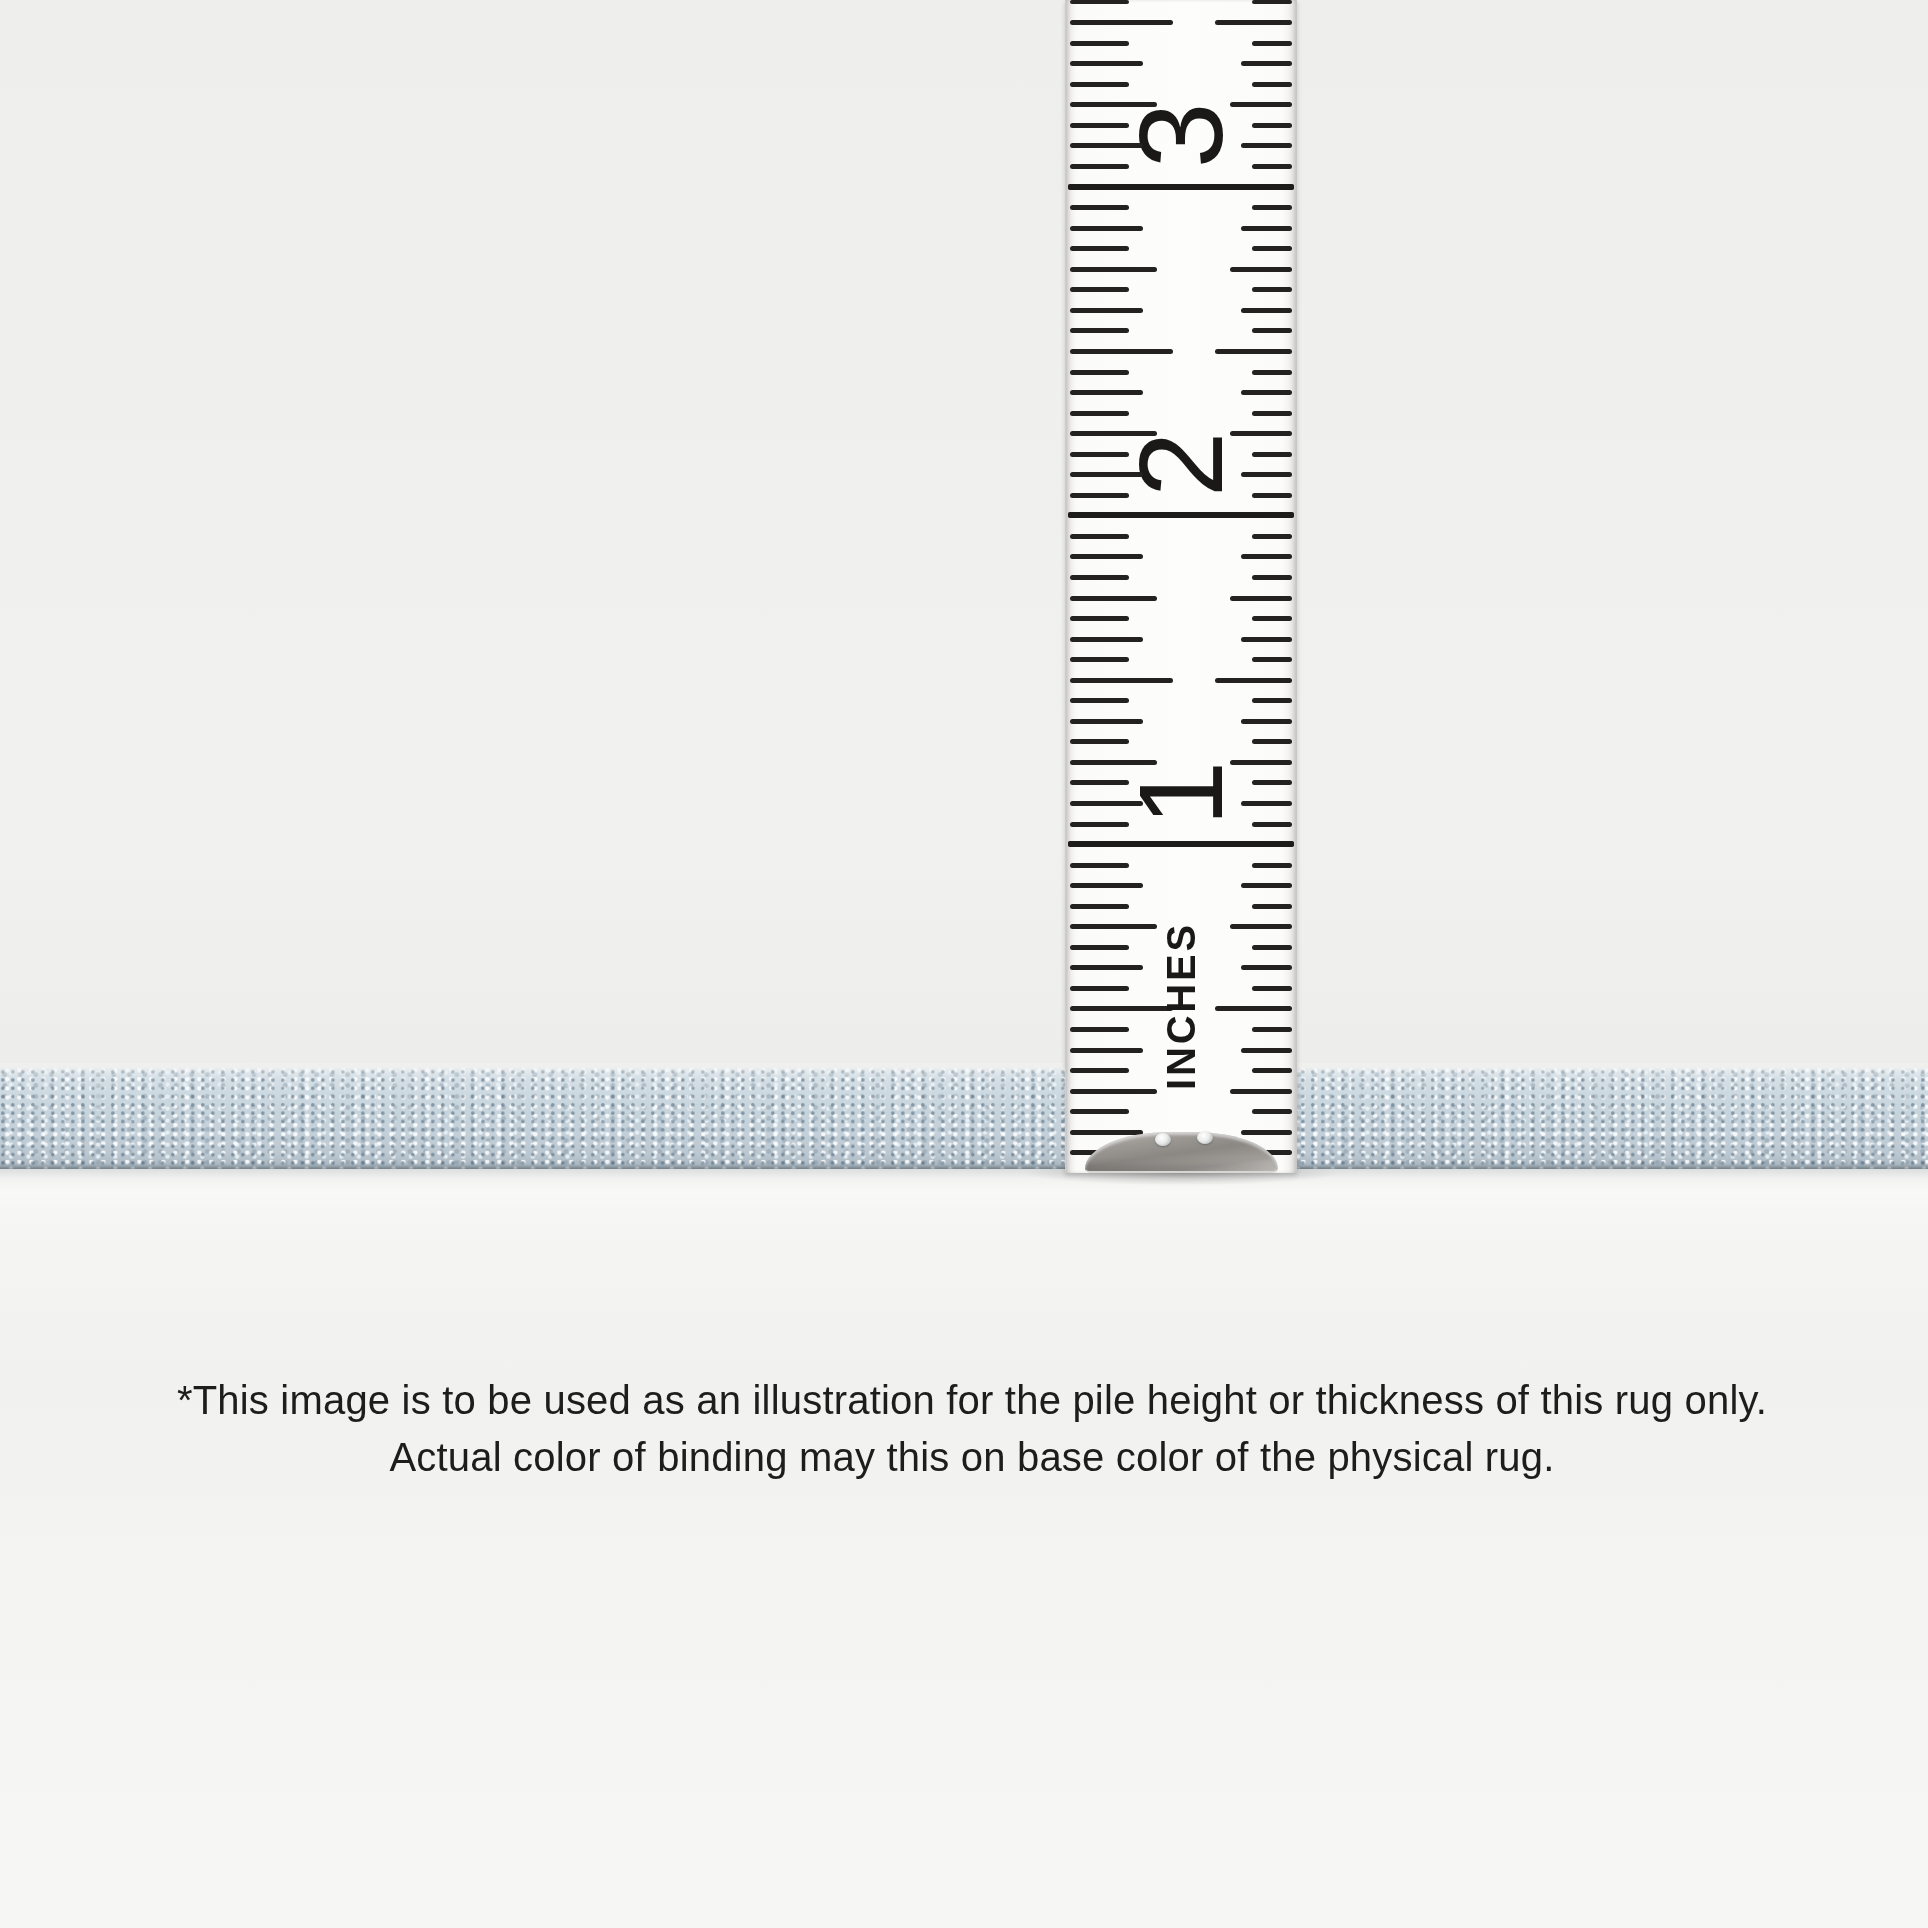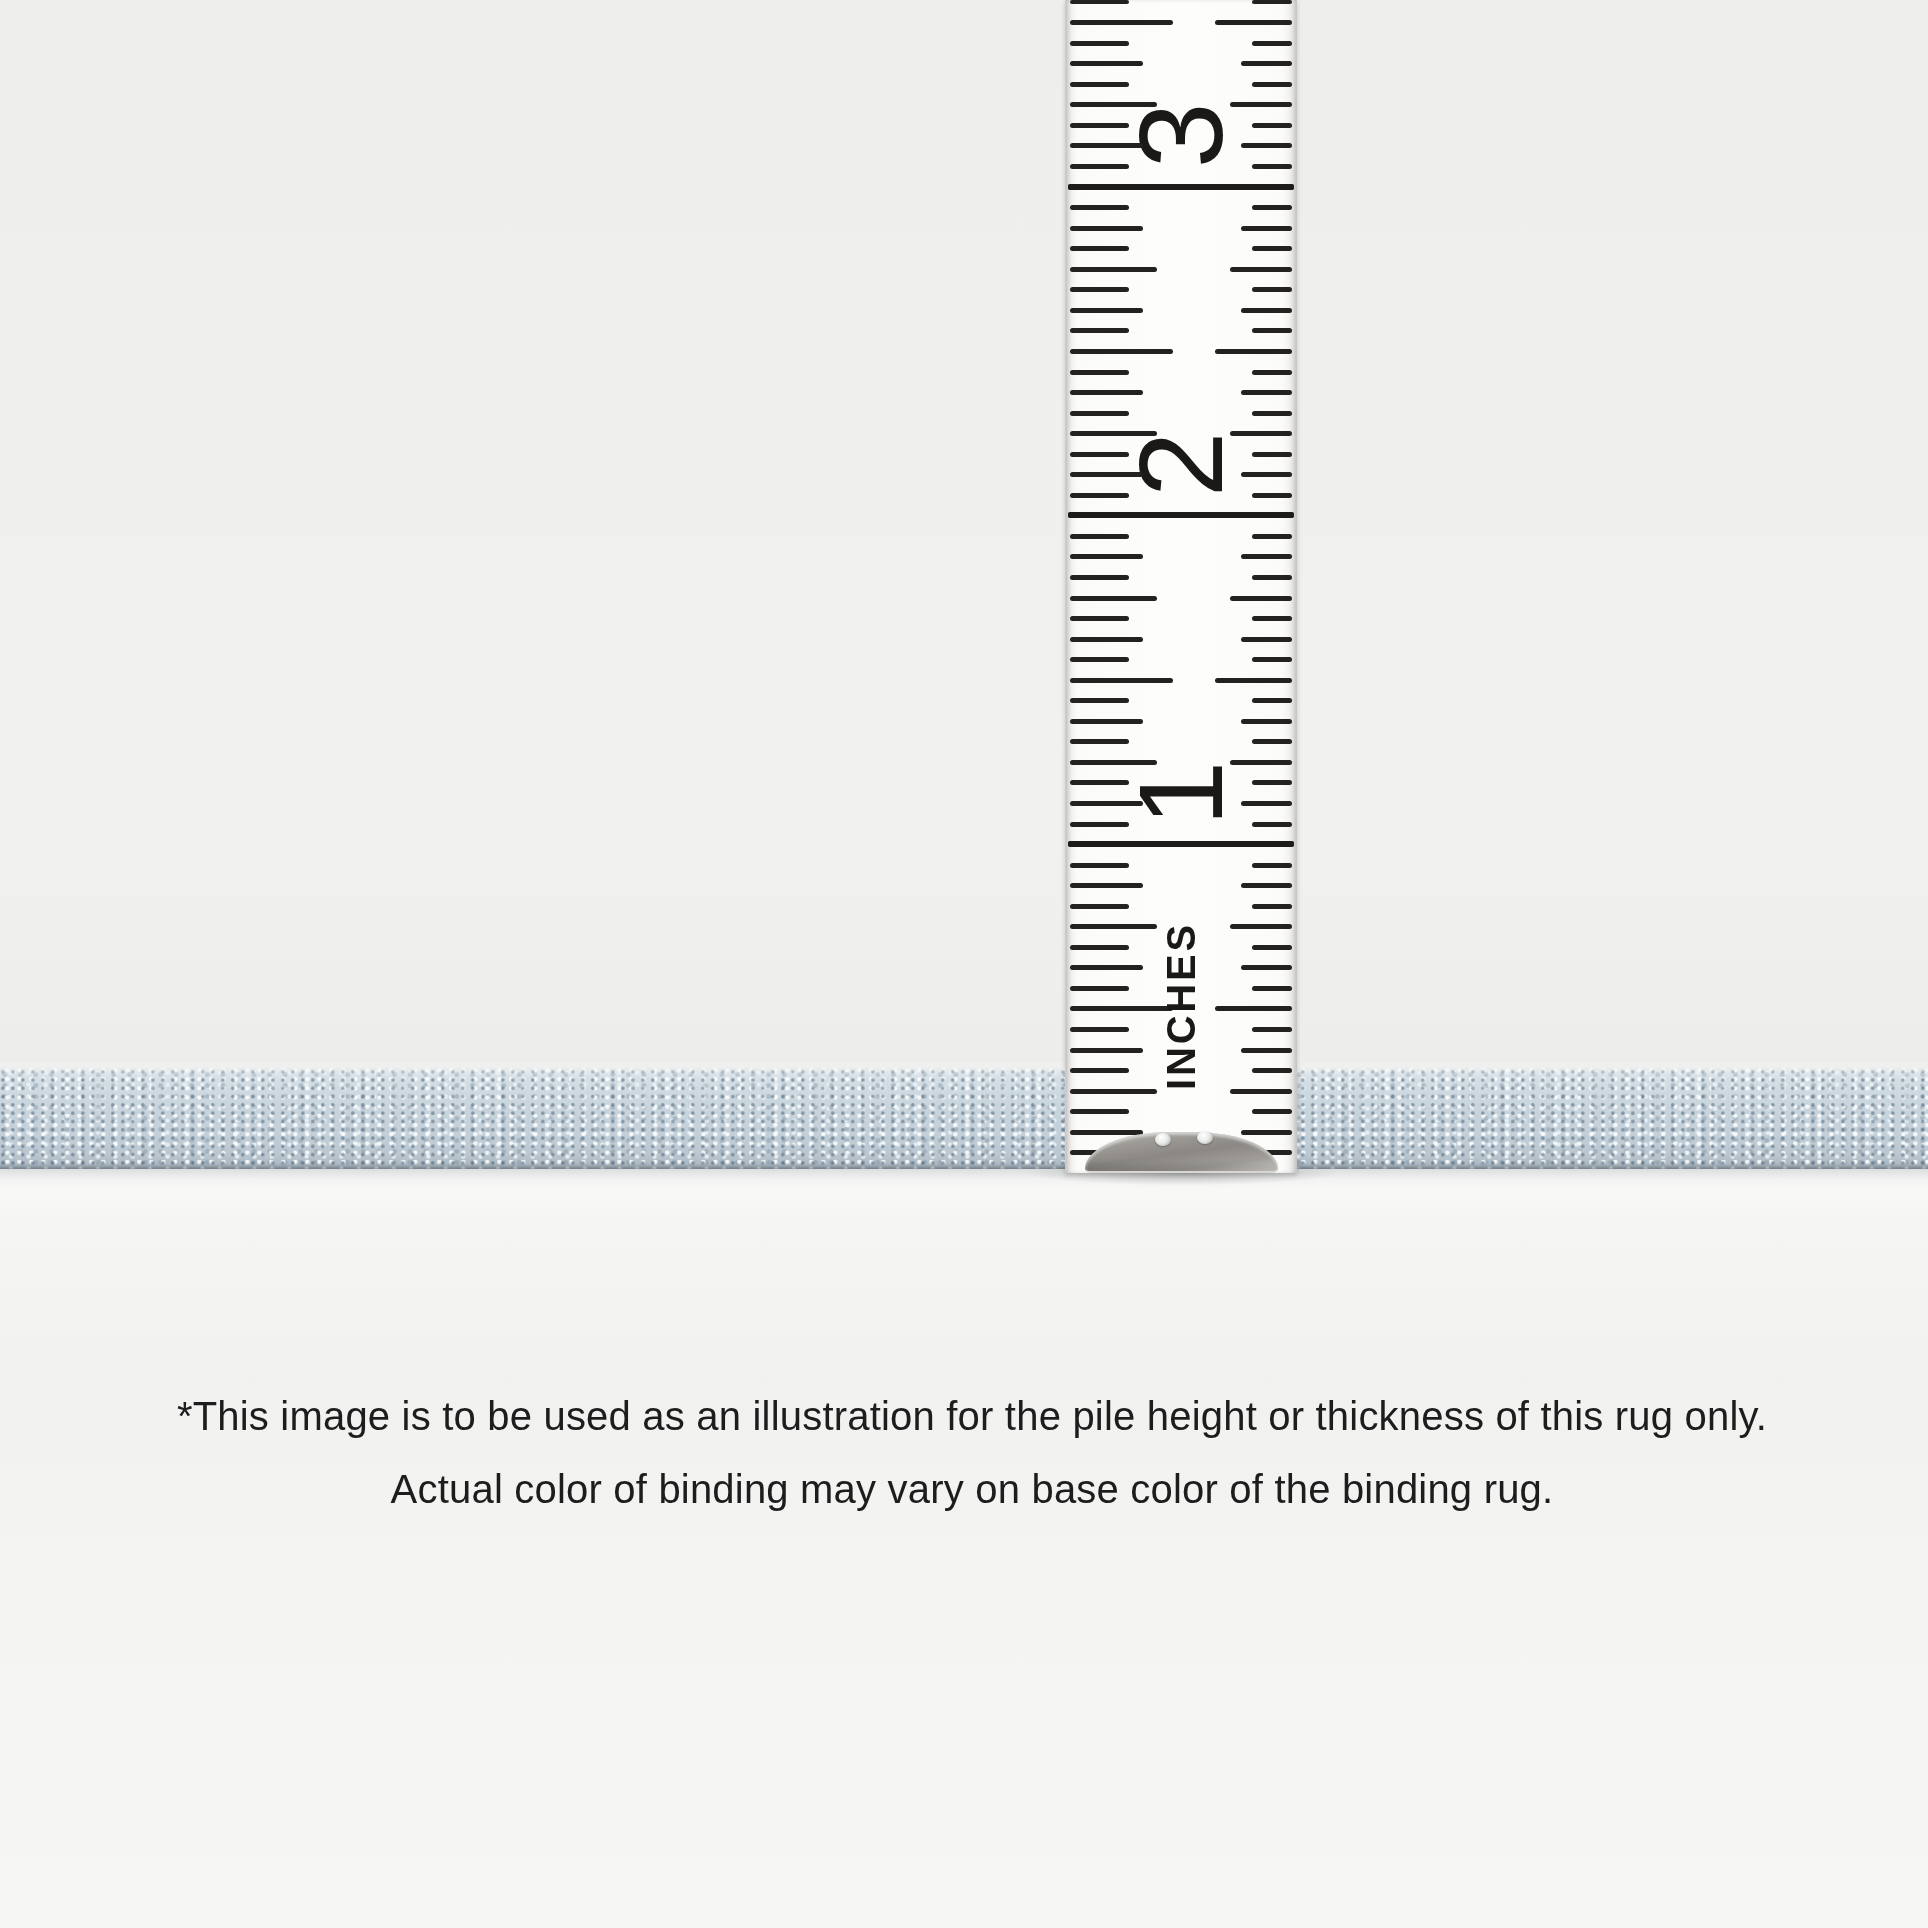--- a/index.html
+++ b/index.html
@@ -55,21 +55,21 @@
     border-radius:96px 96px 7.3px 7.3px / 42px 42px 4.6px 4.6px;
     border-bottom:2.8px solid #d8d6d2;
     box-shadow:inset 0 2.8px 2.8px rgba(255,255,255,.55), inset 0 -5.5px 7.3px rgba(0,0,0,.18);}
   .rivet{position:absolute;width:15.6px;height:13px;border-radius:50%;
     background:radial-gradient(circle at 40% 35%,#ffffff 0%,#e9eaea 45%,#b9babb 80%,#9a9a9a 100%);
     box-shadow:0 0.9px 1.8px rgba(0,0,0,.25);}
   .rivet-1{left:70px;top:0.9px;}
   .rivet-2{left:112px;top:-0.9px;}
   
   .caption{position:absolute;left:0;top:1372px;width:100%;text-align:center;color:#1d1d1d;}
-  .caption p{margin:16px;font-size:40px;line-height:57px;font-weight:400;letter-spacing:0.2px;padding-left:16px;}
+  .caption p{margin:0;font-size:40px;line-height:57px;font-weight:400;letter-spacing:0.2px;padding-left:16px;}
 </style>
 </head>
 <body>
 
 <div id="scene">
   <div class="wall"></div>
   <div class="floor"></div>
   <div class="rug"></div>
   <div class="rug-shadow"></div>
   <div class="ruler-ground-shadow"></div>
@@ -193,16 +193,16 @@
       </div>
     <div class="unit-label">INCHES</div>
     <div class="clip">
       <div class="rivet rivet-1"></div>
       <div class="rivet rivet-2"></div>
     </div>
   </div>
 
   <div class="caption">
     <p>*This image is to be used as an illustration for the pile height or thickness of this rug only.</p>
-    <p>Actual color of binding may vary on base color of the binding rug.</p>
+    <p>Actual color of binding may this on base color of the physical rug.</p>
   </div>
 </div>
 
 
 </body></html>

